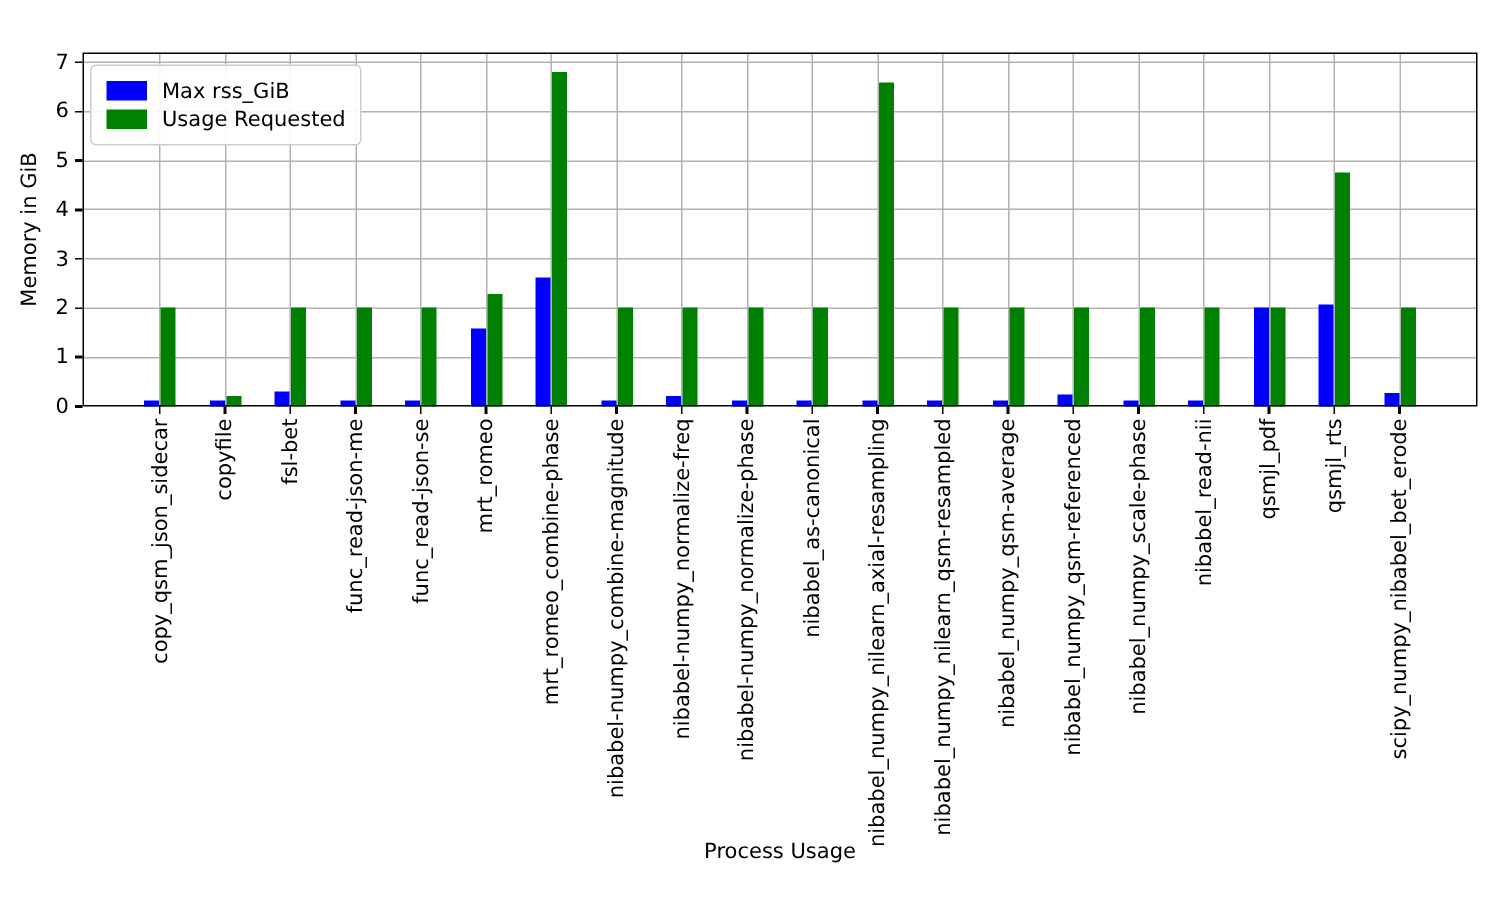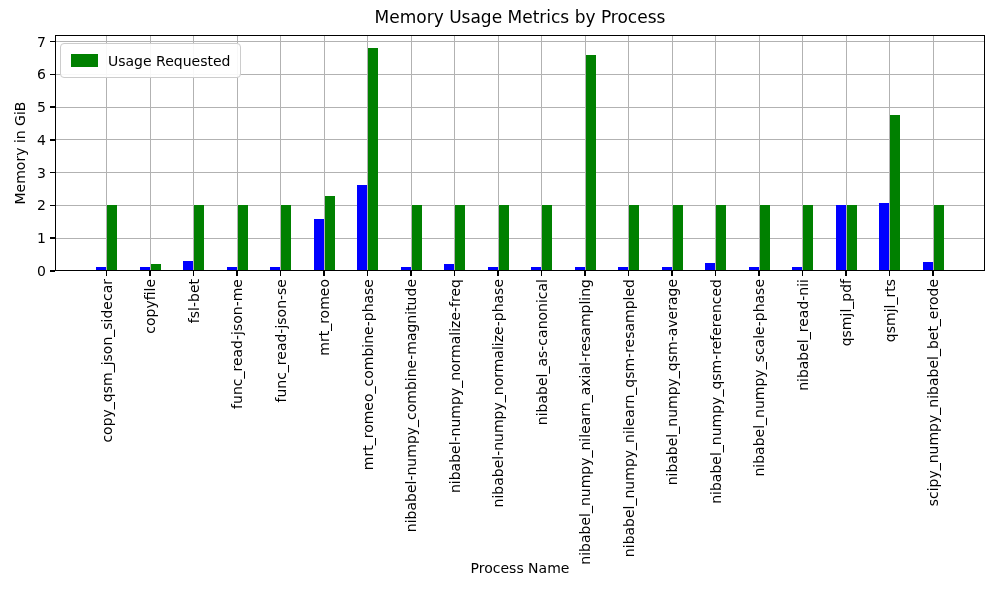--- a/index.html
+++ b/index.html
@@ -118,23 +118,22 @@
   .legend-label {
     font-size: 14px;
     color: #000000;
     white-space: nowrap;
   }
 </style>
 </head>
 <body>
 
 <div id="figure">
-  <div class="chart-title">Memory Usage Metrics by Process</div>
   <div class="y-axis-label">Memory in GiB</div>
-  <div class="x-axis-label">Process Name</div>
+  <div class="x-axis-label">Process Usage</div>
 
   <div id="grid-layer">
       <div class="gridline-h" style="left: 55px; top: 237.722px; width: 930px; height: 1px;"></div>
       <div class="gridline-h" style="left: 55px; top: 204.944px; width: 930px; height: 1px;"></div>
       <div class="gridline-h" style="left: 55px; top: 172.167px; width: 930px; height: 1px;"></div>
       <div class="gridline-h" style="left: 55px; top: 139.389px; width: 930px; height: 1px;"></div>
       <div class="gridline-h" style="left: 55px; top: 106.611px; width: 930px; height: 1px;"></div>
       <div class="gridline-h" style="left: 55px; top: 73.8333px; width: 930px; height: 1px;"></div>
       <div class="gridline-h" style="left: 55px; top: 41.0556px; width: 930px; height: 1px;"></div>
       <div class="gridline-v" style="left: 106px; top: 35px; width: 1px; height: 236px;"></div>
@@ -296,17 +295,21 @@
       <div class="tick-mark" style="left: 932.25px; top: 271px; width: 1.5px; height: 5px;"></div>
       <div class="x-tick-wrap" style="left: 925px; top: 279px;">
         <span>scipy_numpy_nibabel_bet_erode</span>
       </div>
     </div>
 
   <div class="plot-border"></div>
 
   <div class="legend">
     <div class="legend-row">
+      <div class="legend-swatch" style="background: rgb(0, 0, 255);"></div>
+      <div class="legend-label">Max rss_GiB</div>
+    </div>
+    <div class="legend-row">
       <div class="legend-swatch" style="background: rgb(0, 128, 0);"></div>
       <div class="legend-label">Usage Requested</div>
     </div>
   </div>
 </div>
 
 </body></html>

